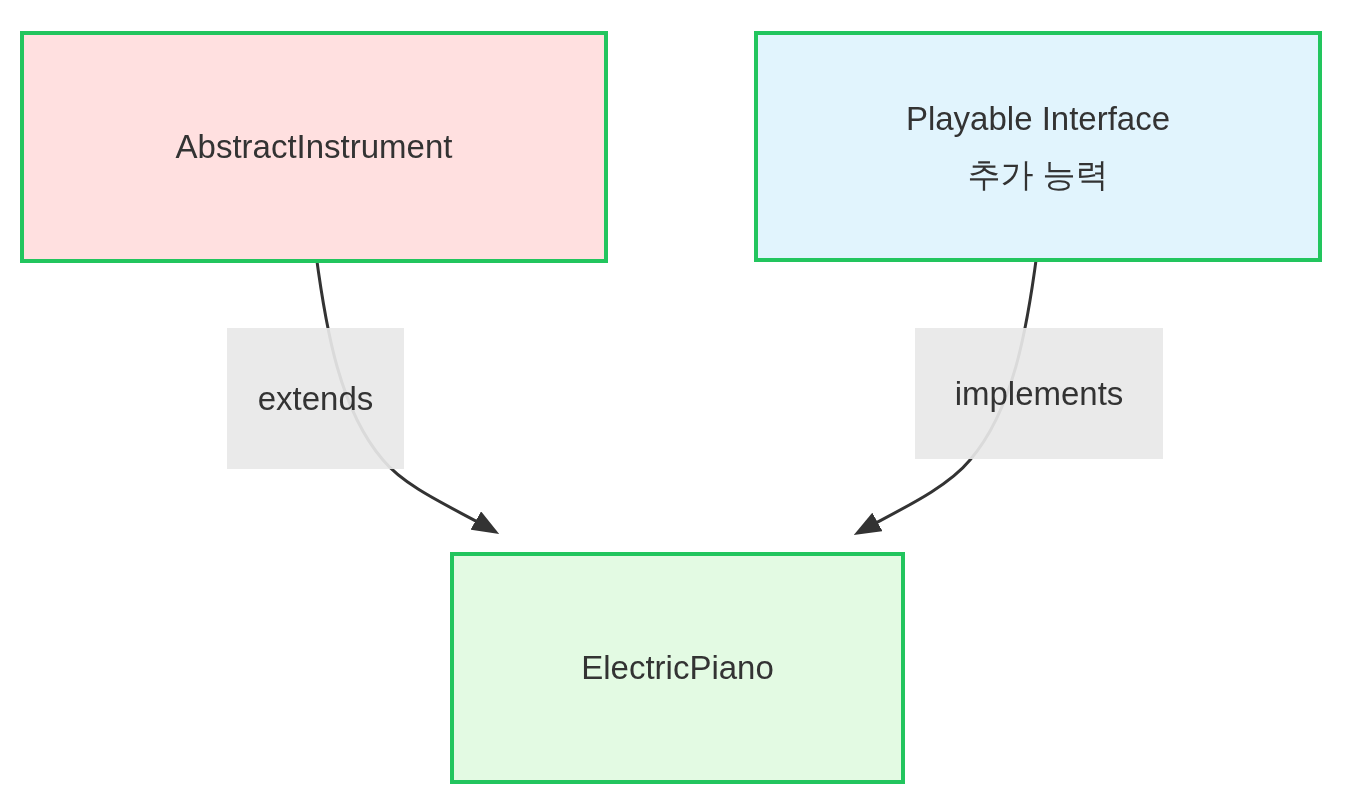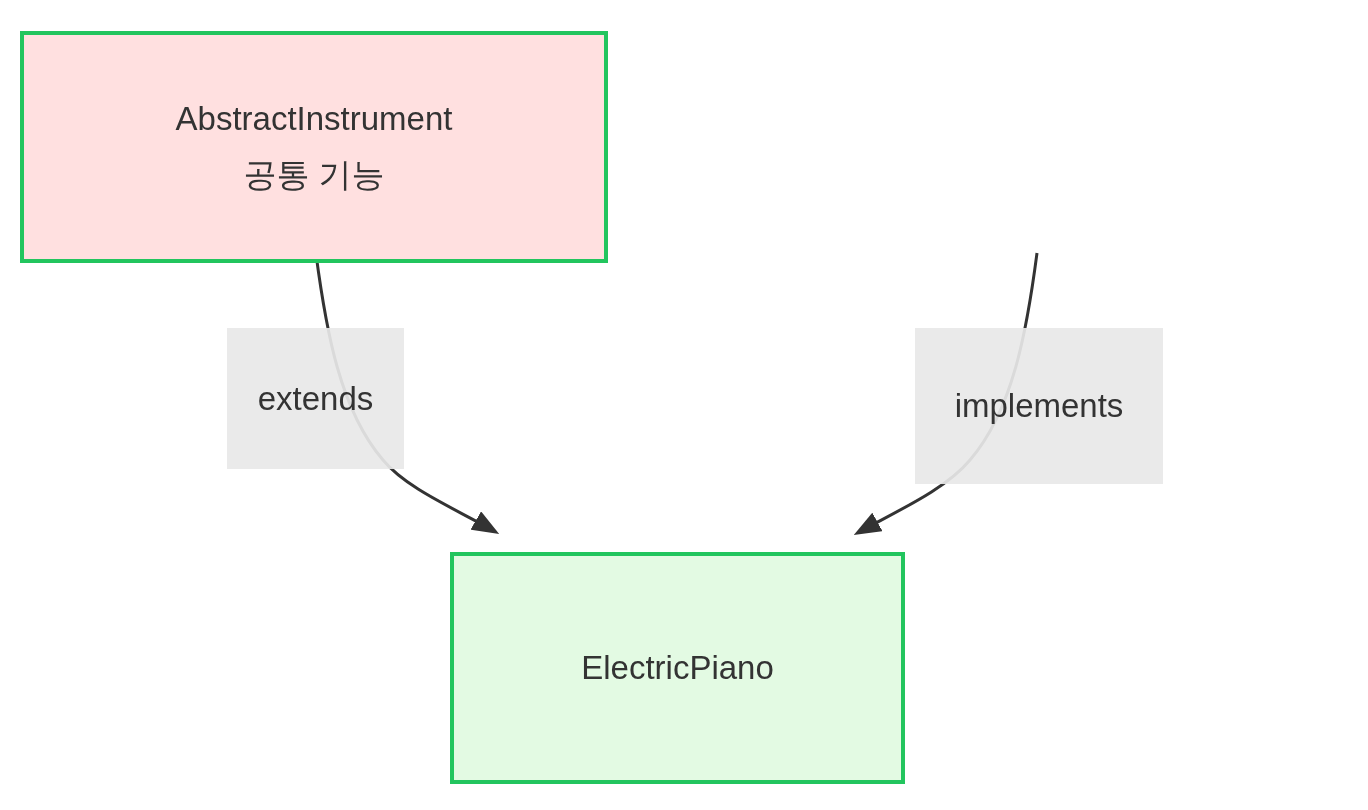--- a/index.html
+++ b/index.html
@@ -52,21 +52,21 @@
     justify-content: center;
     gap: 12px;
     text-align: center;
   }
   .edge-label .label-line {
     font-size: 33px;
     line-height: 1.2;
     white-space: nowrap;
   }
   .edge-label-left  { left: 227px; top: 328px; width: 177px; height: 141px; }
-  .edge-label-right { left: 915px; top: 328px; width: 248px; height: 156px; }
+  .edge-label-right { left: 915px; top: 328px; width: 248px; height: 131px; }
 </style>
 </head>
 <body>
 
 <div class="canvas">
 
   <svg class="edge-layer" viewBox="0 0 1368 810" xmlns="http://www.w3.org/2000/svg">
     <defs>
       <marker id="arrowhead" markerWidth="9" markerHeight="7" refX="7" refY="3.5" orient="auto" markerUnits="strokeWidth">
         <path d="M0,0 L9,3.5 L0,7 Z" fill="#333333"></path>
@@ -79,21 +79,24 @@
   <div class="edge-label edge-label-left">
     <span class="label-line">extends</span>
   </div>
 
   <div class="edge-label edge-label-right">
     <span class="label-line">implements</span>
   </div>
 
   <div class="node node-pink" style="background: rgb(255, 224, 224);">
     <span class="node-line">AbstractInstrument</span>
-    <span class="node-line">공통 기능</span>
   </div>
 
+  <div class="node node-blue" style="background: rgb(225, 244, 253);">
+    <span class="node-line">Playable Interface</span>
+    <span class="node-line">추가 능력</span>
+  </div>
 
   <div class="node node-green" style="background: rgb(227, 250, 227);">
     <span class="node-line">ElectricPiano</span>
   </div>
 
 </div>
 
 </body></html>

